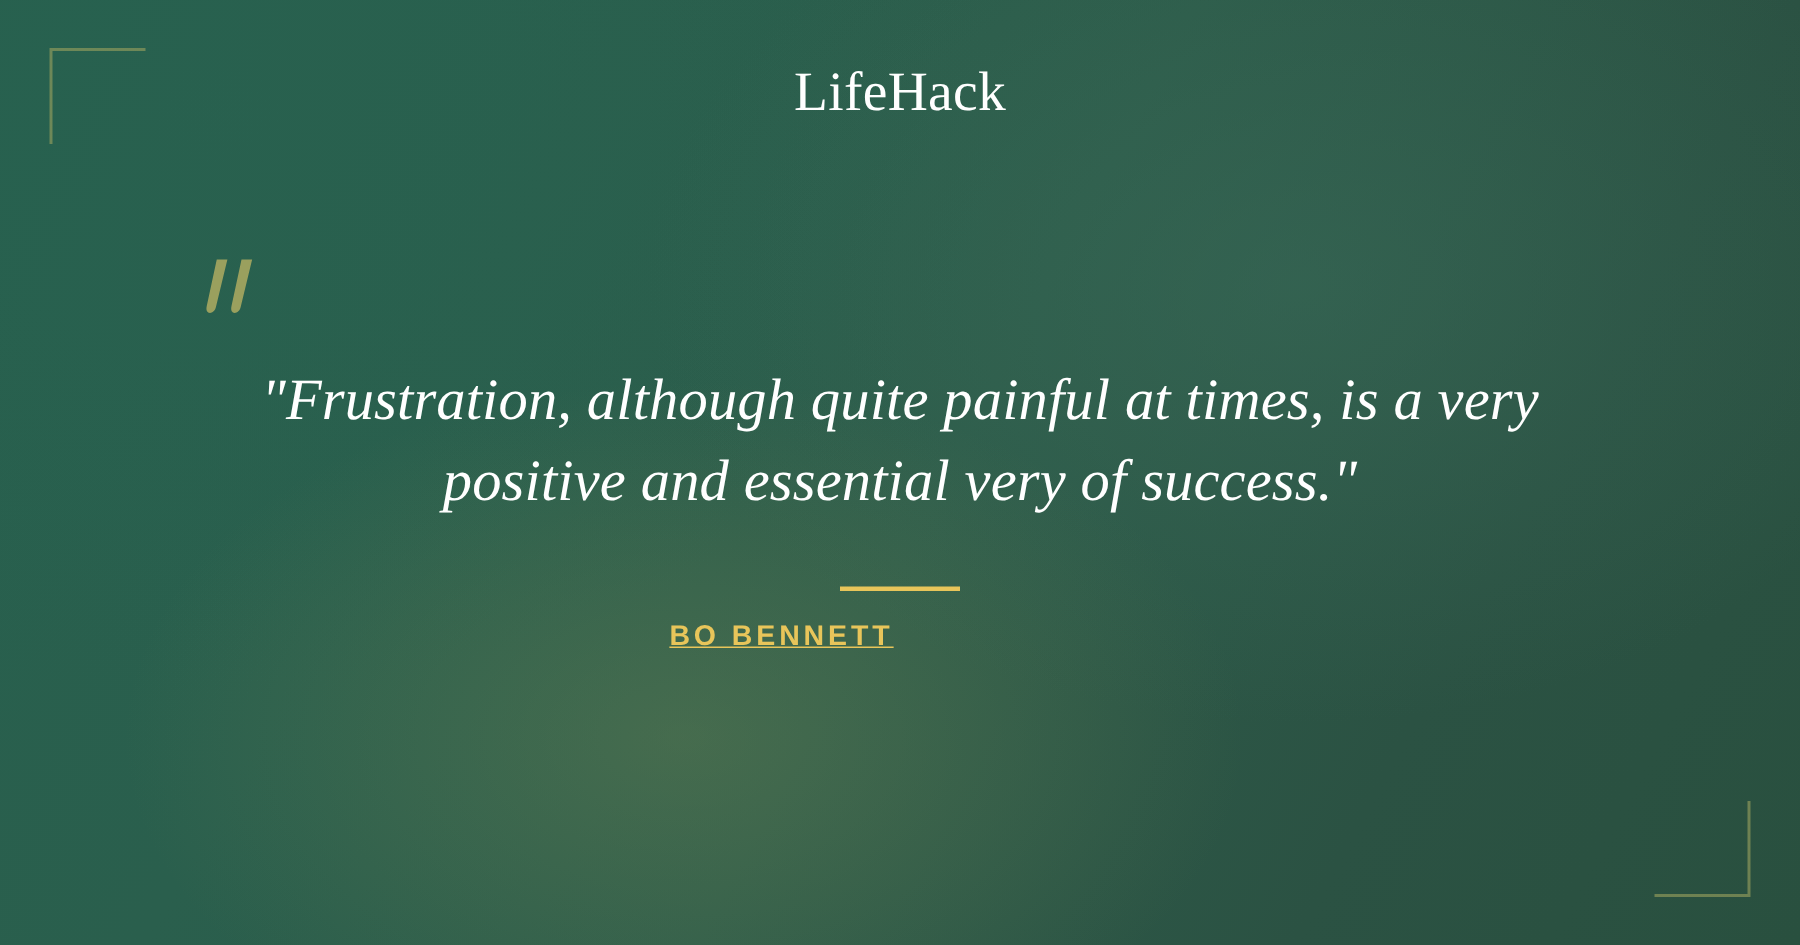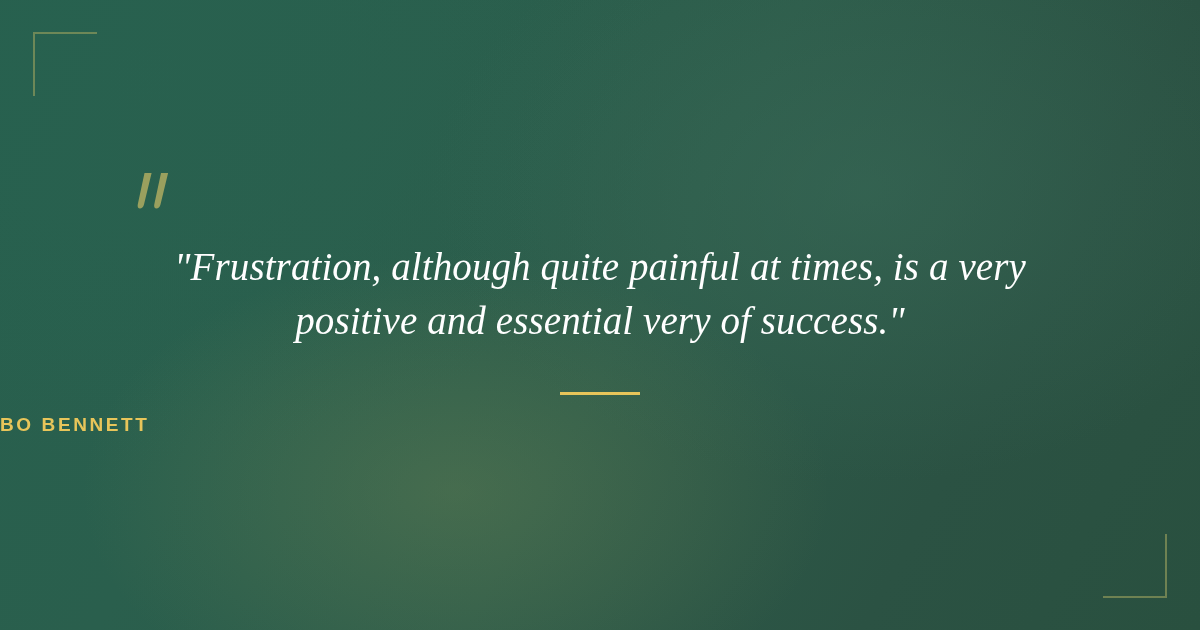--- a/index.html
+++ b/index.html
@@ -97,38 +97,40 @@
     height: 3px;
     background: #e8c55a;
   }
 
   
   .author {
     position: absolute;
     top: 412px;
     left: 0;
     width: 1042px;
-    text-align: left;
+    text-align: center;
     font-family: "Liberation Sans", sans-serif;
     font-size: 19px;
     font-weight: 700;
     color: #e8c55a;
     letter-spacing: 2.6px;
     text-transform: uppercase;
     line-height: 26px;
+    text-decoration: underline;
   }
 </style>
 </head>
 <body>
 
 <div class="card">
 
   <div class="corner corner-tl"></div>
   <div class="corner corner-br"></div>
 
+  <div class="logo">LifeHack</div>
 
   <div class="quote-mark">
     <svg width="52" height="48" viewBox="0 0 52 48" xmlns="http://www.w3.org/2000/svg" aria-hidden="true">
       <path d="M13.5 2 C16.2 2 18.4 2 20.6 2 L13.0 33.5 C12.4 36.2 10.6 37.6 9.0 37.6 C7.2 37.6 6.2 36.0 6.8 33.2 Z" fill="#9aa05e"></path>
       <path d="M30.0 2 C32.7 2 34.9 2 37.1 2 L29.5 33.5 C28.9 36.2 27.1 37.6 25.5 37.6 C23.7 37.6 22.7 36.0 23.3 33.2 Z" fill="#9aa05e"></path>
     </svg>
   </div>
 
   <div class="quote-text">
     <span>"Frustration, although quite painful at times, is a very</span><br>

